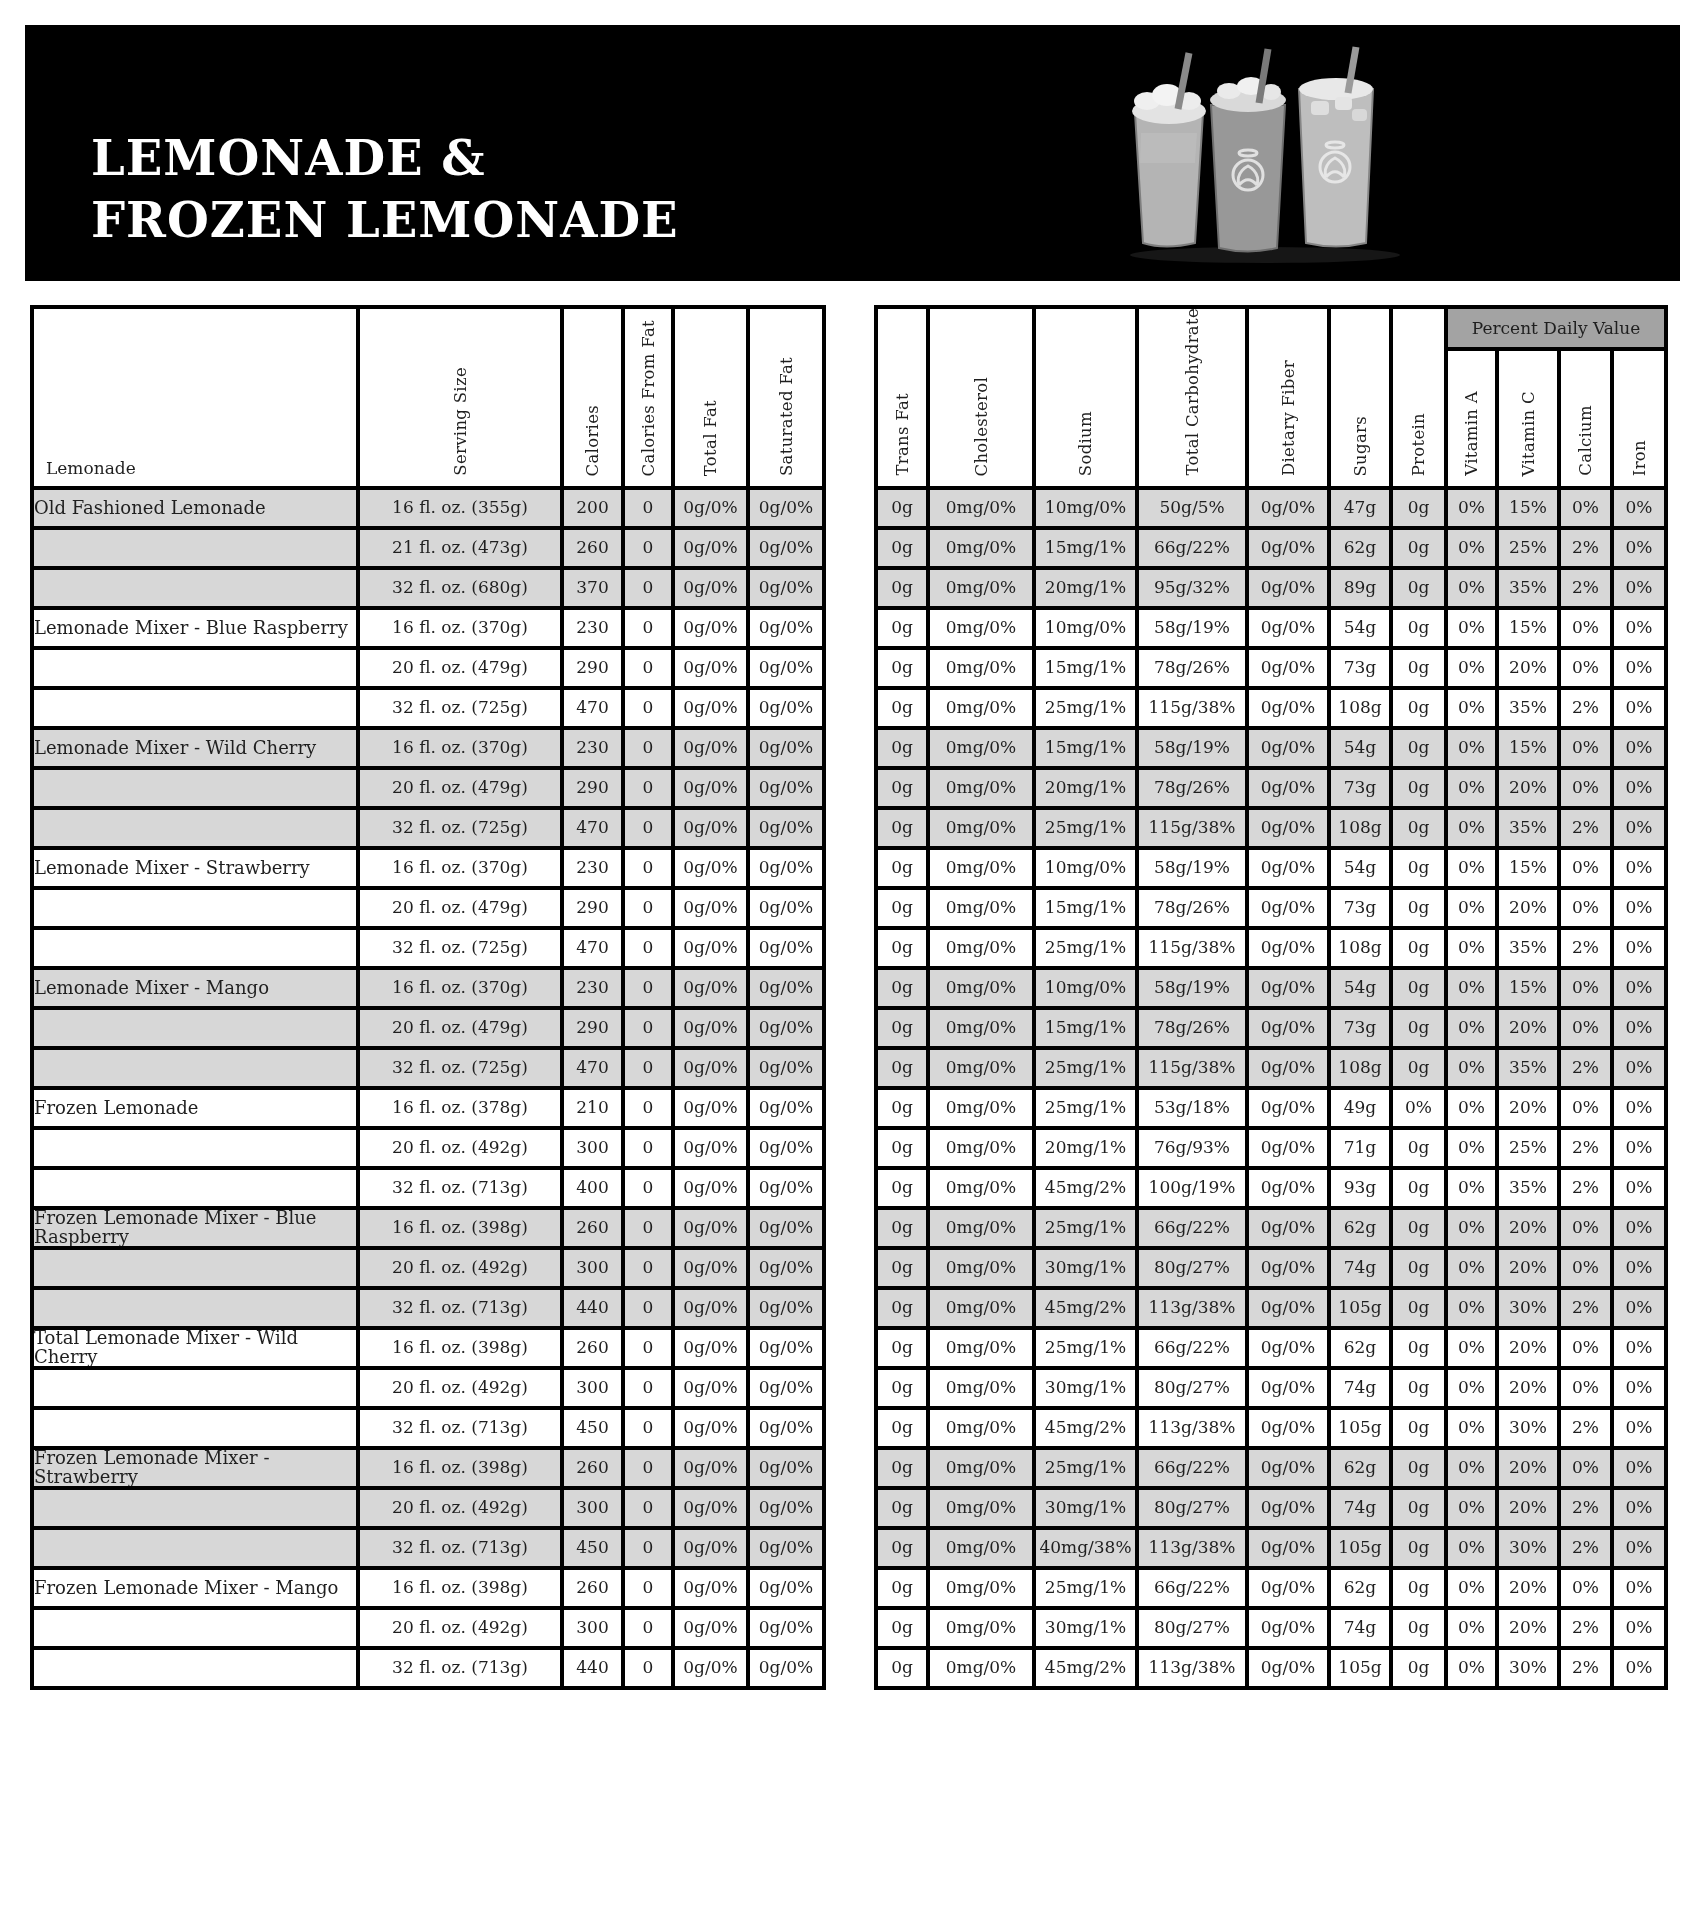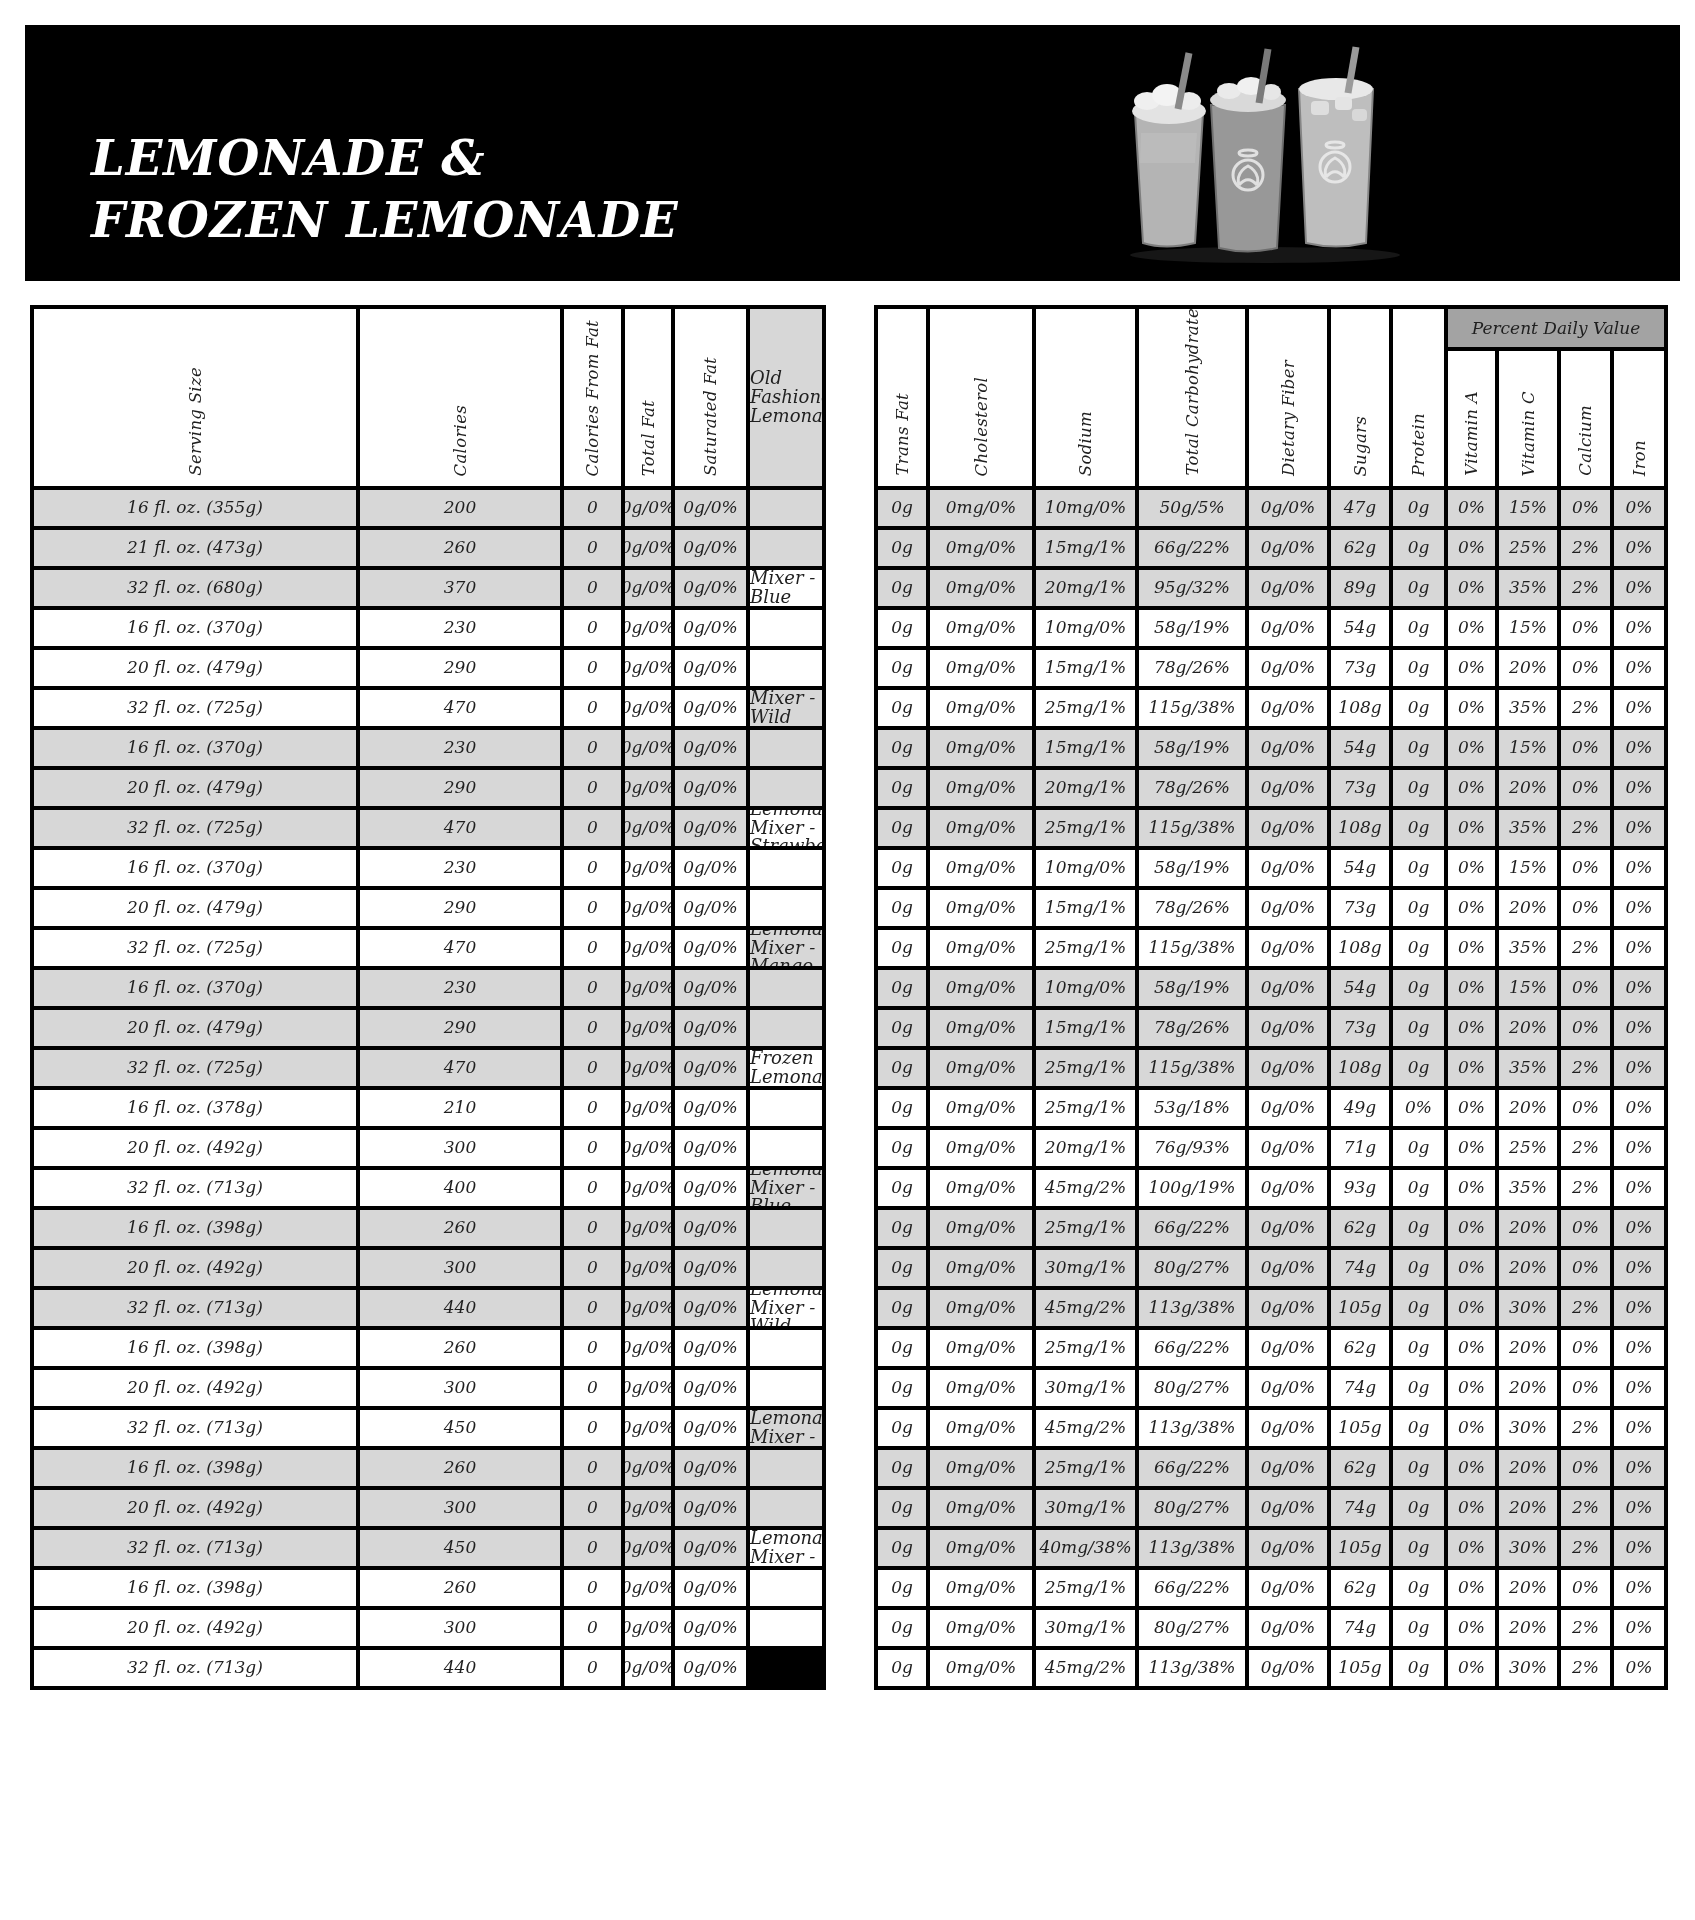--- a/index.html
+++ b/index.html
@@ -1,17 +1,17 @@
 <!DOCTYPE html>
 <html><head>
 <meta charset="utf-8">
 <style>
   html,body{margin:0;padding:0;}
   body{width:1695px;height:1920px;background:#ffffff;font-family:"DejaVu Serif","Liberation Serif",serif;color:#1f1f1f;overflow:hidden;}
-  #page{position:relative;width:1695px;height:1920px;background:#ffffff;font-style:italic;}
+  #page{position:relative;width:1695px;height:1920px;background:#ffffff;}
 
   
   .banner{position:absolute;left:25px;top:25px;width:1655px;height:256px;background:#000000;}
   .banner h1{margin:0;padding:102px 0 0 66px;color:#ffffff;font-size:48px;line-height:62px;
              font-weight:bold;letter-spacing:1px;font-family:"DejaVu Serif","Liberation Serif",serif;}
   .cups{position:absolute;left:1080px;top:18px;width:330px;height:225px;}
 
   
   .tbl{position:absolute;background:#000000;display:grid;gap:4px;padding:4px;}
   #left-table{left:30px;top:305px;
@@ -81,20 +81,23 @@
         <g transform="translate(230,124)" stroke="#ededed" fill="none" stroke-width="3" opacity="0.85">
           <ellipse cx="0" cy="-22" rx="9" ry="3"></ellipse>
           <circle cx="0" cy="0" r="15"></circle>
           <path d="M-9,10 C-13,-3 0,-9 0,-9 C0,-9 13,-3 9,10 M-9,10 C-3,3 3,3 9,10"></path>
         </g>
       </g>
     </svg>
   </div>
 
   <div class="tbl" id="left-table">
+    <div class="hd corner">
+      <span>Lemonade</span>
+    </div>
     <div class="hd">
         <span class="rot">Serving Size</span>
       </div>
     <div class="hd">
         <span class="rot">Calories</span>
       </div>
     <div class="hd">
         <span class="rot">Calories From Fat</span>
       </div>
     <div class="hd">

